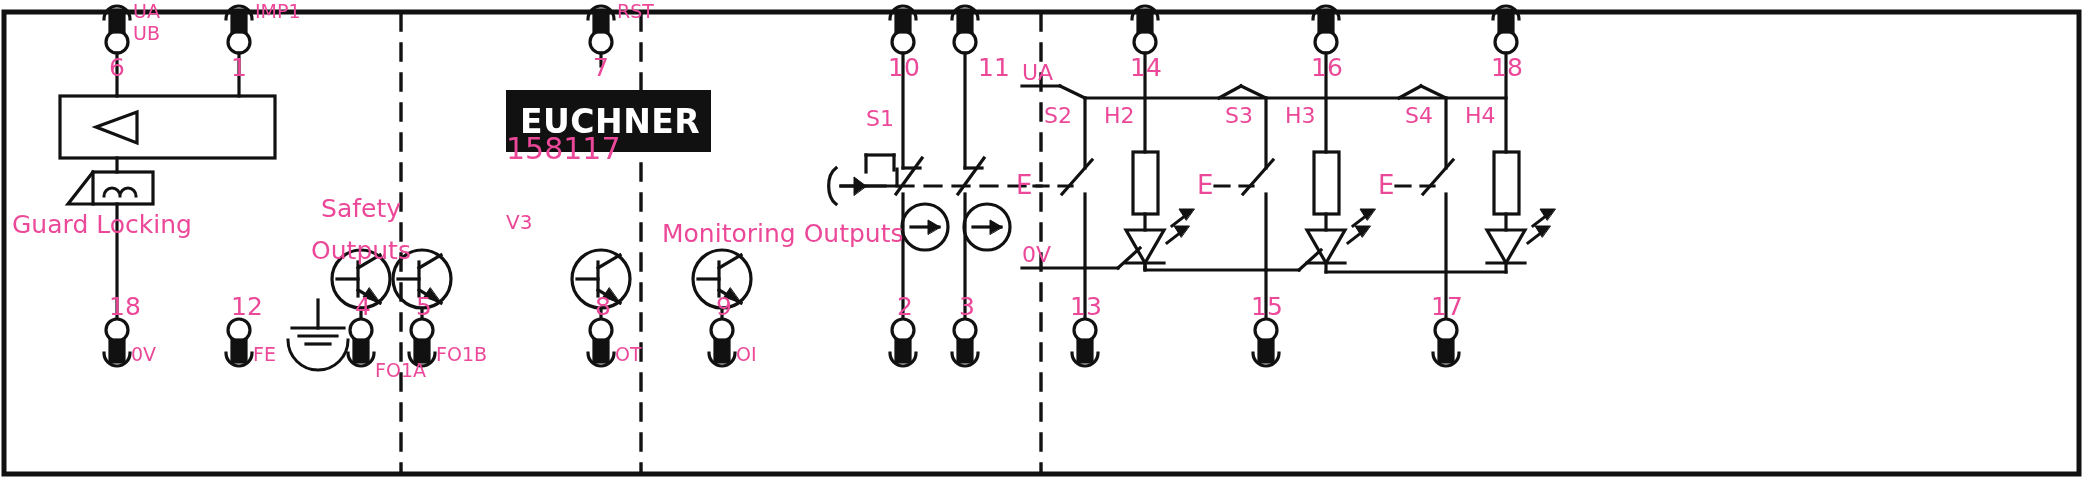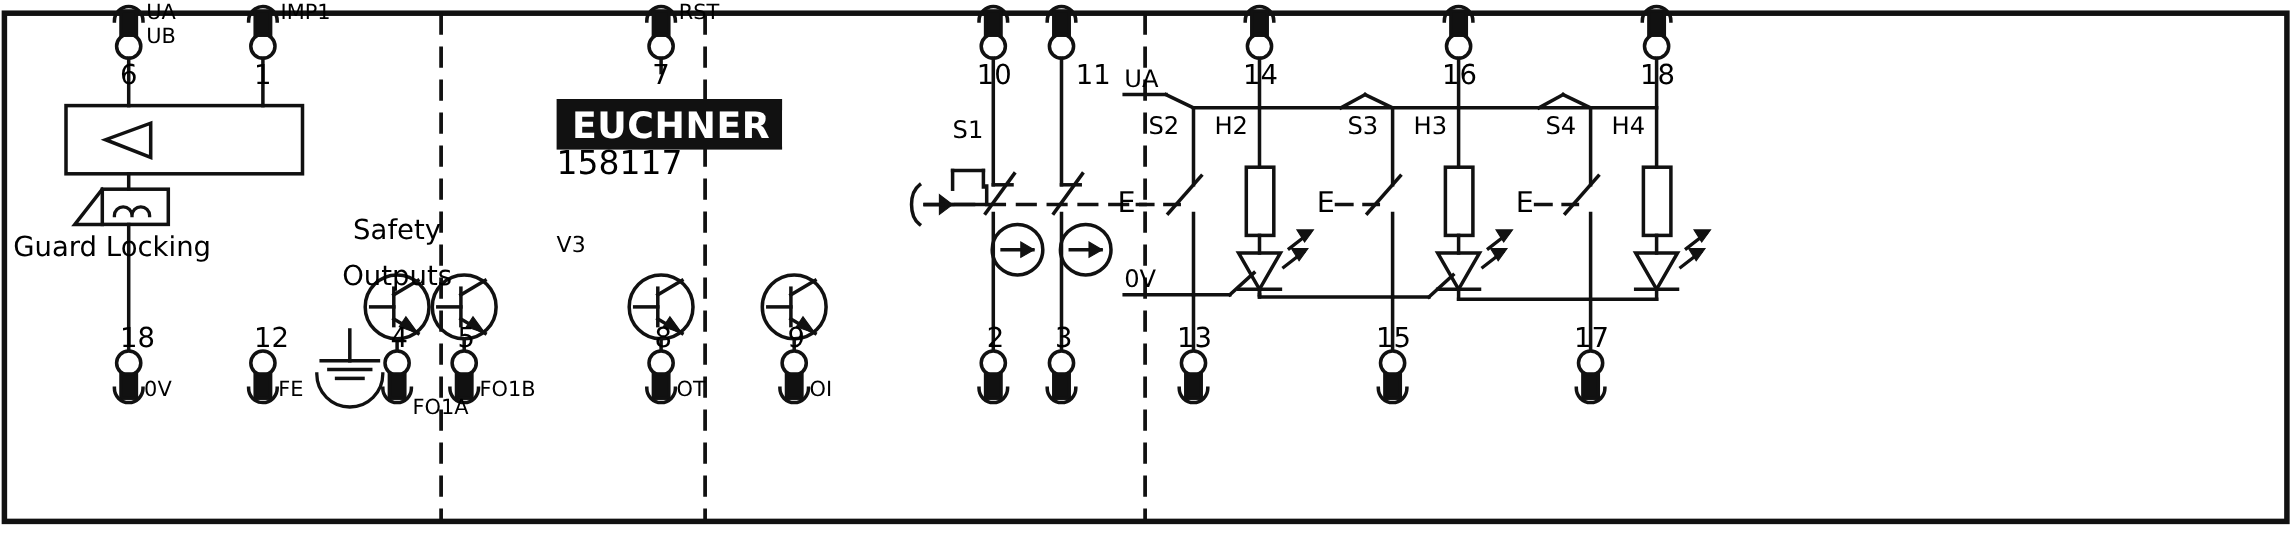--- a/index.html
+++ b/index.html
@@ -1,19 +1,19 @@
 <!DOCTYPE html>
 <html><head>
 <meta charset="utf-8">
 <style>
   html,body{margin:0;padding:0;background:#fff;}
   body{font-family:"DejaVu Sans","Liberation Sans",sans-serif;}
   #stage{position:relative;width:2083px;height:485px;background:#fff;overflow:hidden;}
   svg#schematic{position:absolute;left:0;top:0;width:2083px;height:485px;}
-  .lbl{position:absolute;white-space:nowrap;color:#000000;line-height:1;}
+  .lbl{position:absolute;white-space:nowrap;color:#ec4899;line-height:1;}
   .t-num{font-size:25px;}
   .t-sig{font-size:19px;}
   .t-sec{font-size:25px;text-align:center;}
   .t-dev{font-size:22px;}
   .t-rail{font-size:22px;}
   .t-e{font-size:26px;}
   .t-guard{font-size:25px;}
   #logo{position:absolute;background:#111;color:#fff;display:flex;align-items:center;
         justify-content:flex-start;padding:0 14px;box-sizing:border-box;}
   #logo .brand{font-weight:bold;font-size:33px;letter-spacing:.5px;}
@@ -323,22 +323,23 @@
   <div class="lbl t-sig" style="left:131px;top:345px;">0V</div>
   <div class="lbl t-sig" style="left:253px;top:345px;">FE</div>
   <div class="lbl t-sig" style="left:375px;top:361px;">FO1A</div>
   <div class="lbl t-sig" style="left:436px;top:345px;">FO1B</div>
   <div class="lbl t-sig" style="left:615px;top:345px;">OT</div>
   <div class="lbl t-sig" style="left:736px;top:345px;">OI</div>
 
   <div class="lbl t-guard" style="left:12px;top:212px;">Guard Locking</div>
   <div class="lbl t-sec" style="left:361px;top:196px;transform:translateX(-50%);text-align:right;">Safety</div>
   <div class="lbl t-sec" style="left:361px;top:223px;transform:translateX(-50%);margin-top:15px;">Outputs</div>
-
-  <div id="logo" style="left:506px;top:90px;width:205px;height:46px;">
+  <div class="lbl t-sec" style="left:662px;top:221px;">Monitoring Outputs</div>
+
+  <div id="logo" style="left:506px;top:90px;width:205px;height:62px;">
     <span class="brand">EUCHNER</span>
     <span class="bar">|</span>
     <span class="sub">MGB</span>
   </div>
   <div class="lbl t-part" style="left:506px;top:134px;">158117</div>
   <div class="lbl t-ver" style="left:506px;top:212px;">V3</div>
 
   <div class="lbl t-dev" style="left:866px;top:108px;">S1</div>
   <div class="lbl t-dev" style="left:1044px;top:105px;">S2</div>
   <div class="lbl t-dev" style="left:1104px;top:105px;">H2</div>

